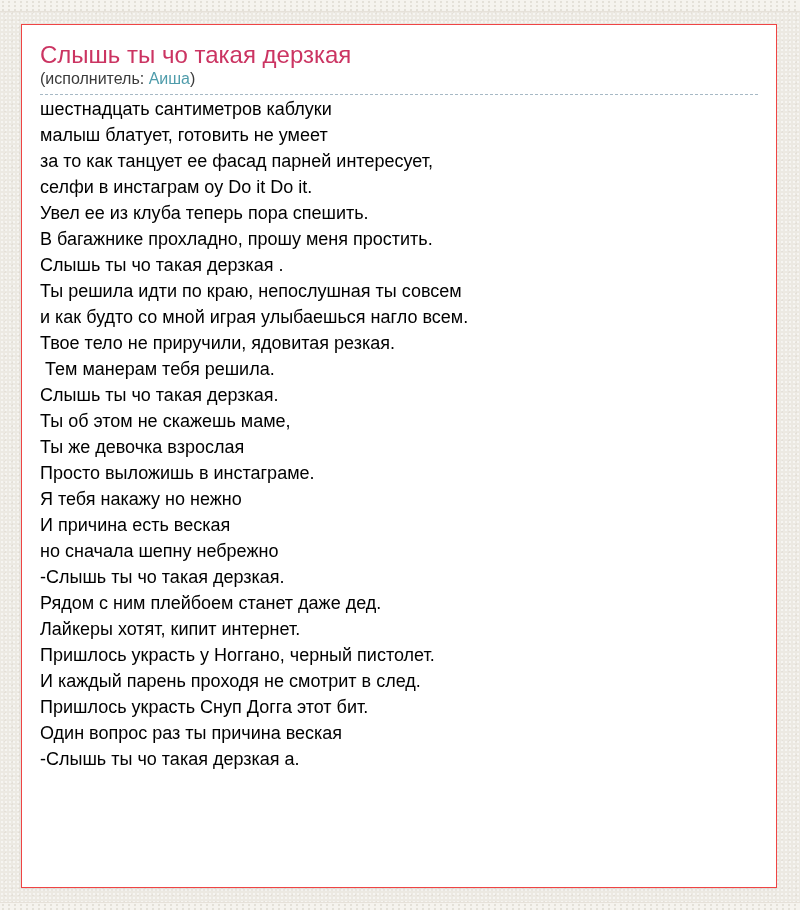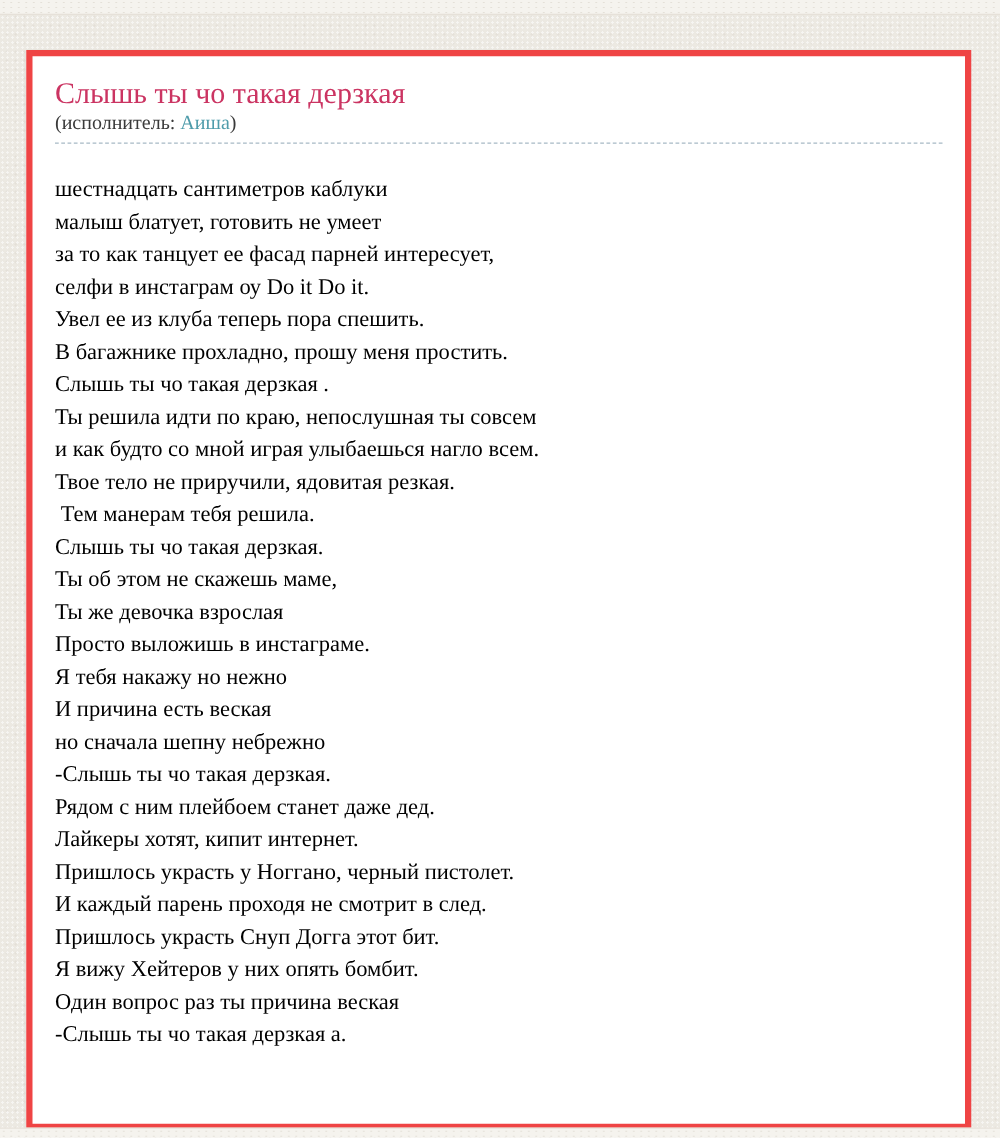--- a/index.html
+++ b/index.html
@@ -33,29 +33,28 @@
     border-bottom: 1px solid rgba(220,214,204,0.6);
   }
   .edge-strip.bottom {
     bottom: 0;
     height: 7px;
     border-top: 1px solid rgba(220,214,204,0.6);
   }
   .card {
     position: absolute;
     left: 21px;
-    top: 40px;
+    top: 24px;
     width: 756px;
     height: 864px;
     box-sizing: border-box;
     background: #ffffff;
-    border: 5px solid #ef4444;
+    border: 1px solid #ef4444;
     box-shadow: 0 1px 3px rgba(0,0,0,0.07);
     padding: 16px 18px 0 18px;
-    font-family: Liberation Serif, serif;
   }
   .song-title {
     margin: 0;
     font-size: 24px;
     font-weight: normal;
     line-height: 28px;
     color: #cb3462;
   }
   .performer-line {
     font-size: 16px;
@@ -63,21 +62,21 @@
     color: #3a3a3a;
     padding-bottom: 6px;
     border-bottom: 1px dashed #a7b9c5;
   }
   .artist-link {
     color: #4f9cab;
     text-decoration: none;
     cursor: pointer;
   }
   .lyrics {
-    margin-top: 23px;
+    margin-top: 1px;
     font-size: 18px;
     line-height: 26px;
     color: #000000;
   }
   .lyric-line {
     white-space: pre-wrap;
   }
 </style>
 </head>
 <body>
@@ -106,19 +105,18 @@
     <div class="lyric-line">Просто выложишь в инстаграме.</div>
     <div class="lyric-line">Я тебя накажу но нежно</div>
     <div class="lyric-line">И причина есть веская</div>
     <div class="lyric-line">но сначала шепну небрежно</div>
     <div class="lyric-line">-Слышь ты чо такая дерзкая.</div>
     <div class="lyric-line">Рядом с ним плейбоем станет даже дед.</div>
     <div class="lyric-line">Лайкеры хотят, кипит интернет.</div>
     <div class="lyric-line">Пришлось украсть у Ноггано, черный пистолет.</div>
     <div class="lyric-line">И каждый парень проходя не смотрит в след.</div>
     <div class="lyric-line">Пришлось украсть Снуп Догга этот бит.</div>
-    <div class="lyric-line">Я вижу Хейтеров у них опять бомбит.</div>
     <div class="lyric-line">Один вопрос раз ты причина веская</div>
     <div class="lyric-line">-Слышь ты чо такая дерзкая а.</div>
   </div>
 </div>
 
 <div class="edge-strip bottom"></div>
 
 </body></html>

